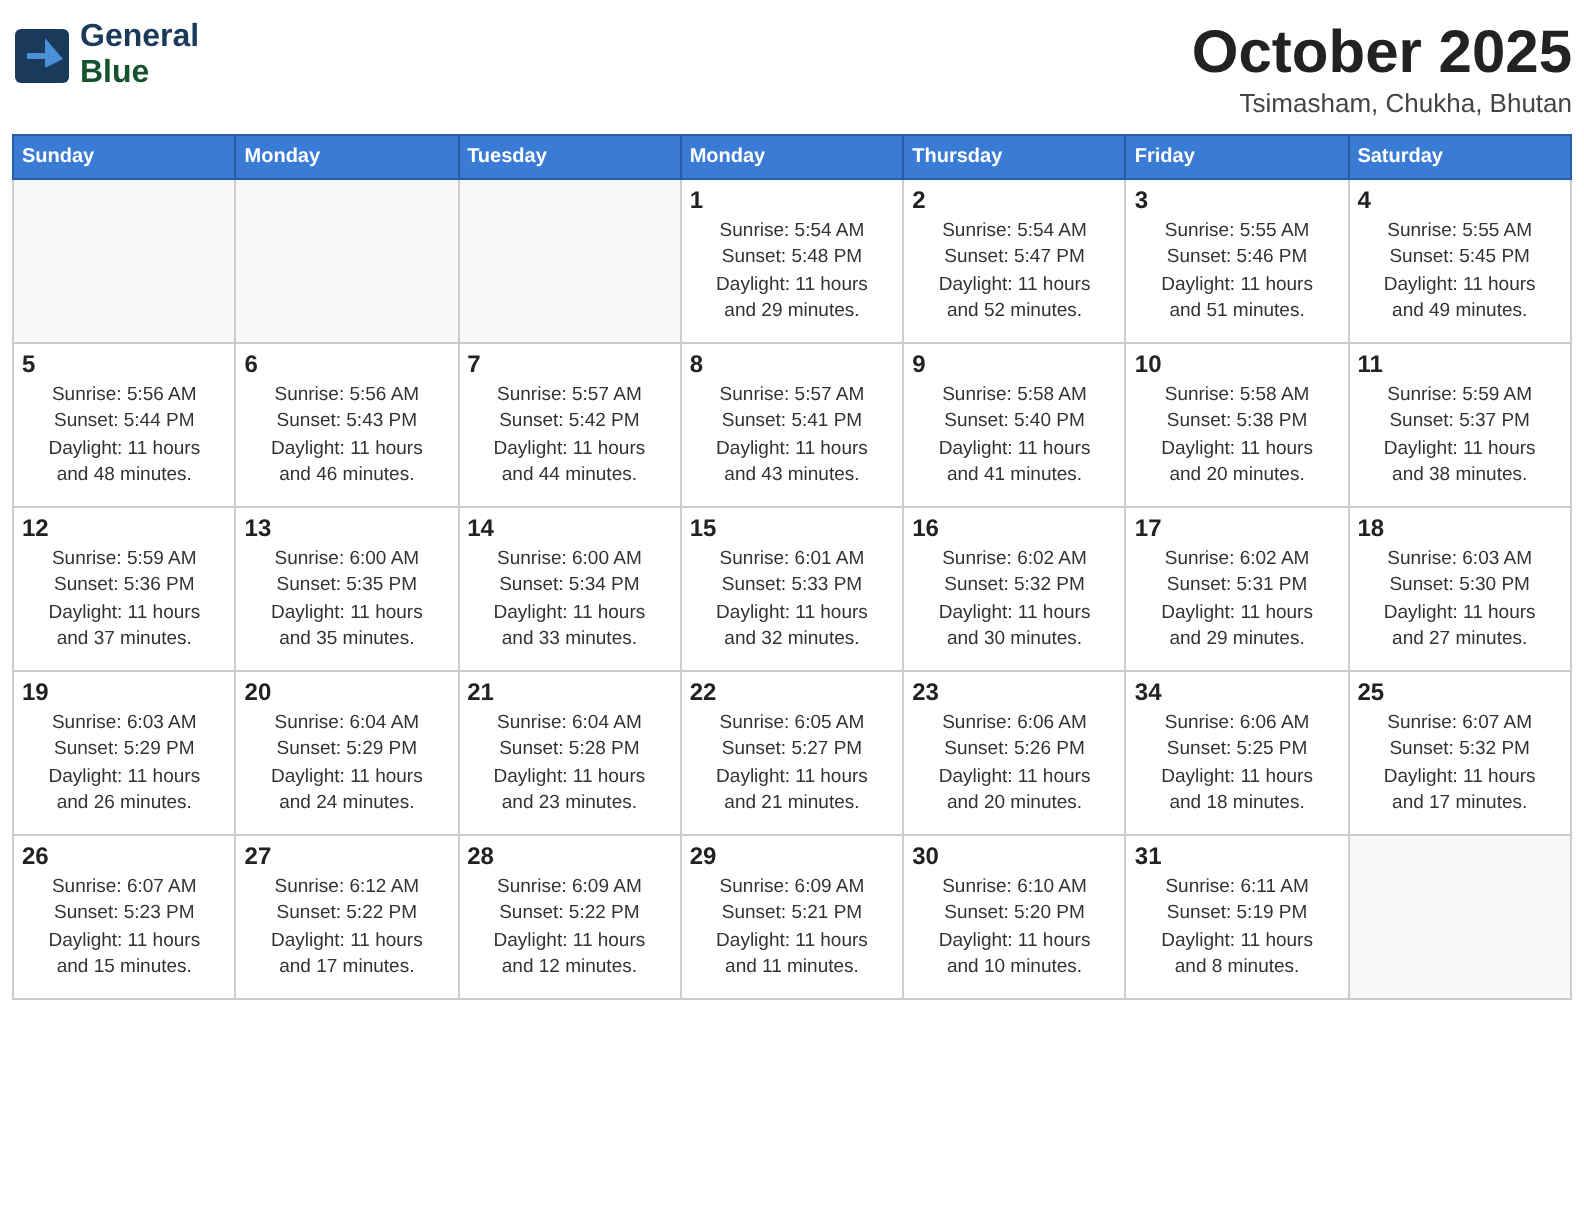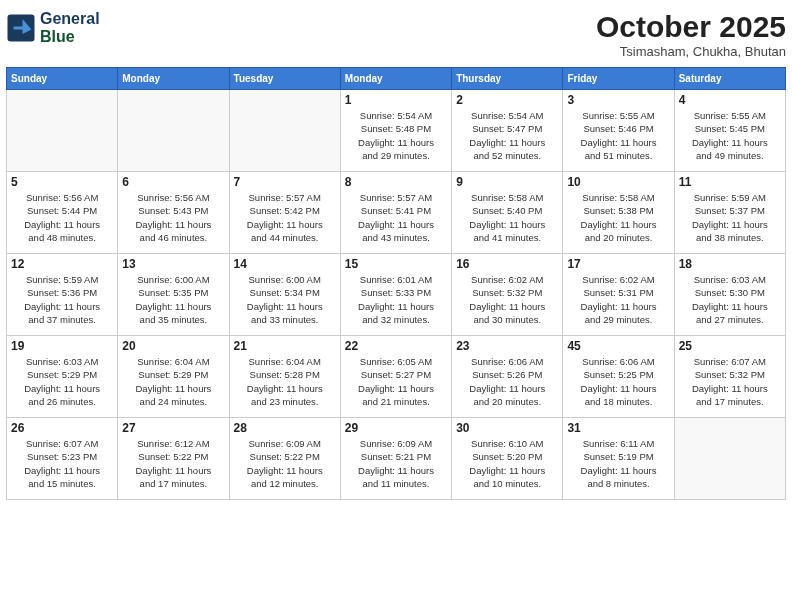--- a/index.html
+++ b/index.html
@@ -336,21 +336,21 @@
           <td>
             <div class="day-num">23</div>
             <div class="day-info">
               <div>Sunrise: 6:06 AM</div>
               <div>Sunset: 5:26 PM</div>
               <div>Daylight: 11 hours</div>
               <div>and 20 minutes.</div>
             </div>
           </td>
           <td>
-            <div class="day-num">45</div>
+            <div class="day-num">34</div>
             <div class="day-info">
               <div>Sunrise: 6:06 AM</div>
               <div>Sunset: 5:25 PM</div>
               <div>Daylight: 11 hours</div>
               <div>and 18 minutes.</div>
             </div>
           </td>
           <td>
             <div class="day-num">25</div>
             <div class="day-info">

